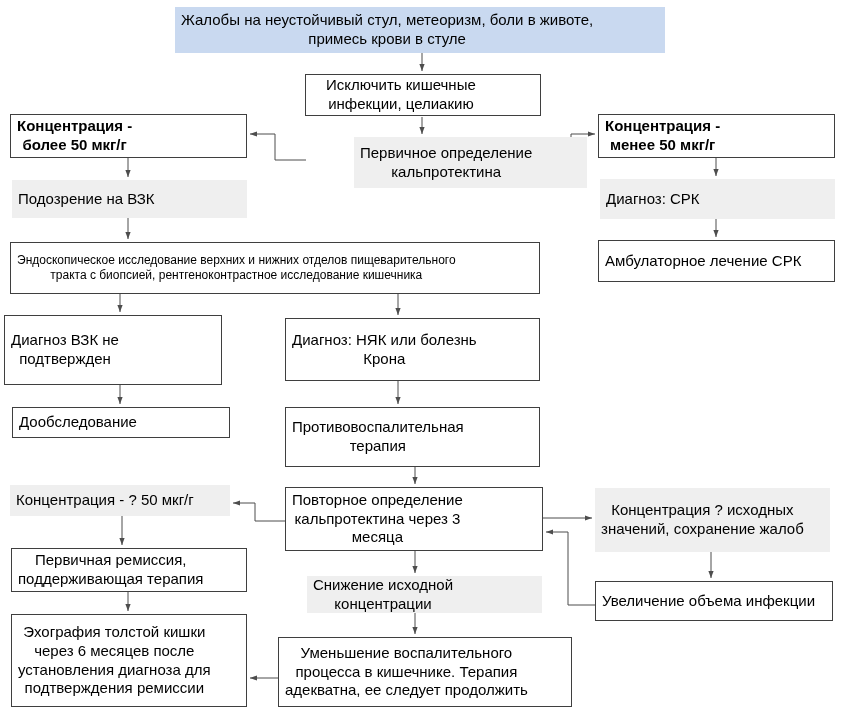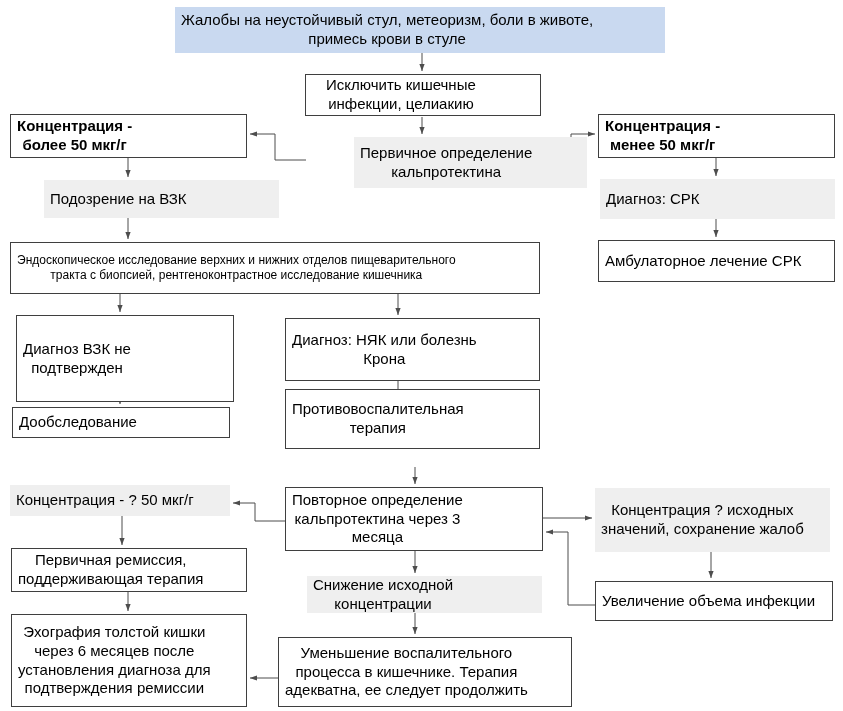--- a/index.html
+++ b/index.html
@@ -93,52 +93,52 @@
   <div class="node gray" style="left:306px;top:137px;width:233px;height:51px;margin-left:48px;">
     <span class="lbl">Первичное определение
 кальпротектина</span>
   </div>
 
   <div class="node white bold" style="left:598px;top:114px;width:237px;height:44px;">
     <span class="lbl">Концентрация -
 менее 50 мкг/г</span>
   </div>
 
-  <div class="node gray" style="left:12px;top:180px;width:235px;height:38px;margin-left:32px;">
+  <div class="node gray" style="left:12px;top:180px;width:235px;height:38px;">
     <span class="lbl">Подозрение на ВЗК</span>
   </div>
 
   <div class="node gray" style="left:600px;top:179px;width:235px;height:40px;">
     <span class="lbl">Диагноз: СРК</span>
   </div>
 
   <div class="node white small" style="left:10px;top:242px;width:530px;height:52px;">
     <span class="lbl">Эндоскопическое исследование верхних и нижних отделов пищеварительного
 тракта с биопсией, рентгеноконтрастное исследование кишечника</span>
   </div>
 
   <div class="node white" style="left:598px;top:240px;width:237px;height:42px;">
     <span class="lbl">Амбулаторное лечение СРК</span>
   </div>
 
-  <div class="node white" style="left:16px;top:315px;width:218px;height:87px;">
+  <div class="node white" style="left:4px;top:315px;width:218px;height:70px;">
     <span class="lbl">Диагноз ВЗК не
 подтвержден</span>
   </div>
 
   <div class="node white" style="left:285px;top:318px;width:255px;height:63px;">
     <span class="lbl">Диагноз: НЯК или болезнь
 Крона</span>
   </div>
 
   <div class="node white" style="left:12px;top:407px;width:218px;height:31px;">
     <span class="lbl">Дообследование</span>
   </div>
 
-  <div class="node white" style="left:285px;top:389px;width:255px;height:60px;">
+  <div class="node white" style="left:285px;top:407px;width:255px;height:60px;">
     <span class="lbl">Противовоспалительная
 терапия</span>
   </div>
 
   <div class="node gray" style="left:10px;top:485px;width:220px;height:31px;">
     <span class="lbl">Концентрация - ? 50 мкг/г</span>
   </div>
 
   <div class="node white" style="left:285px;top:487px;width:258px;height:64px;">
     <span class="lbl">Повторное определение

